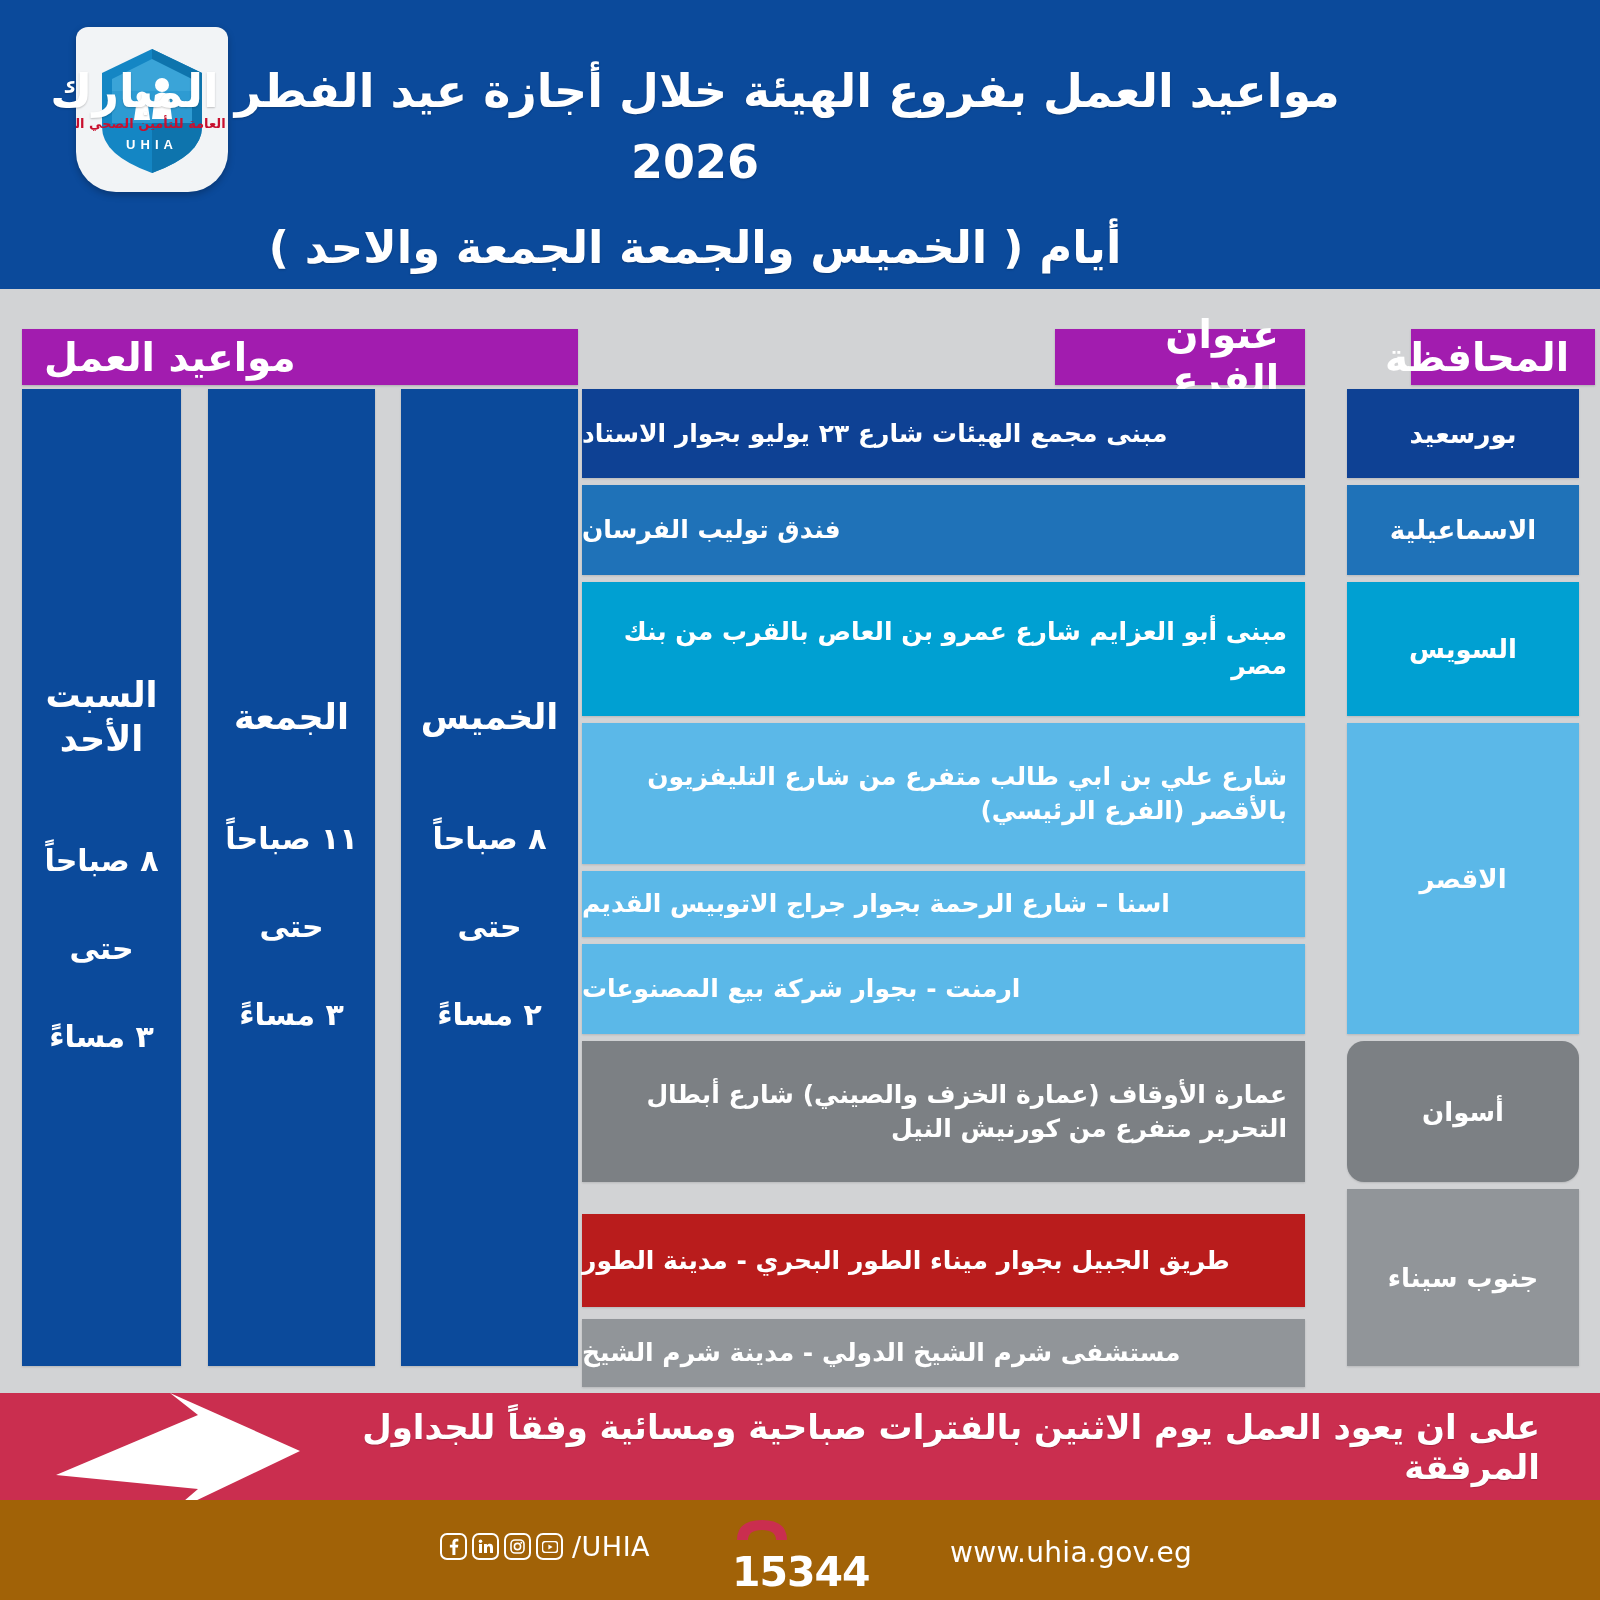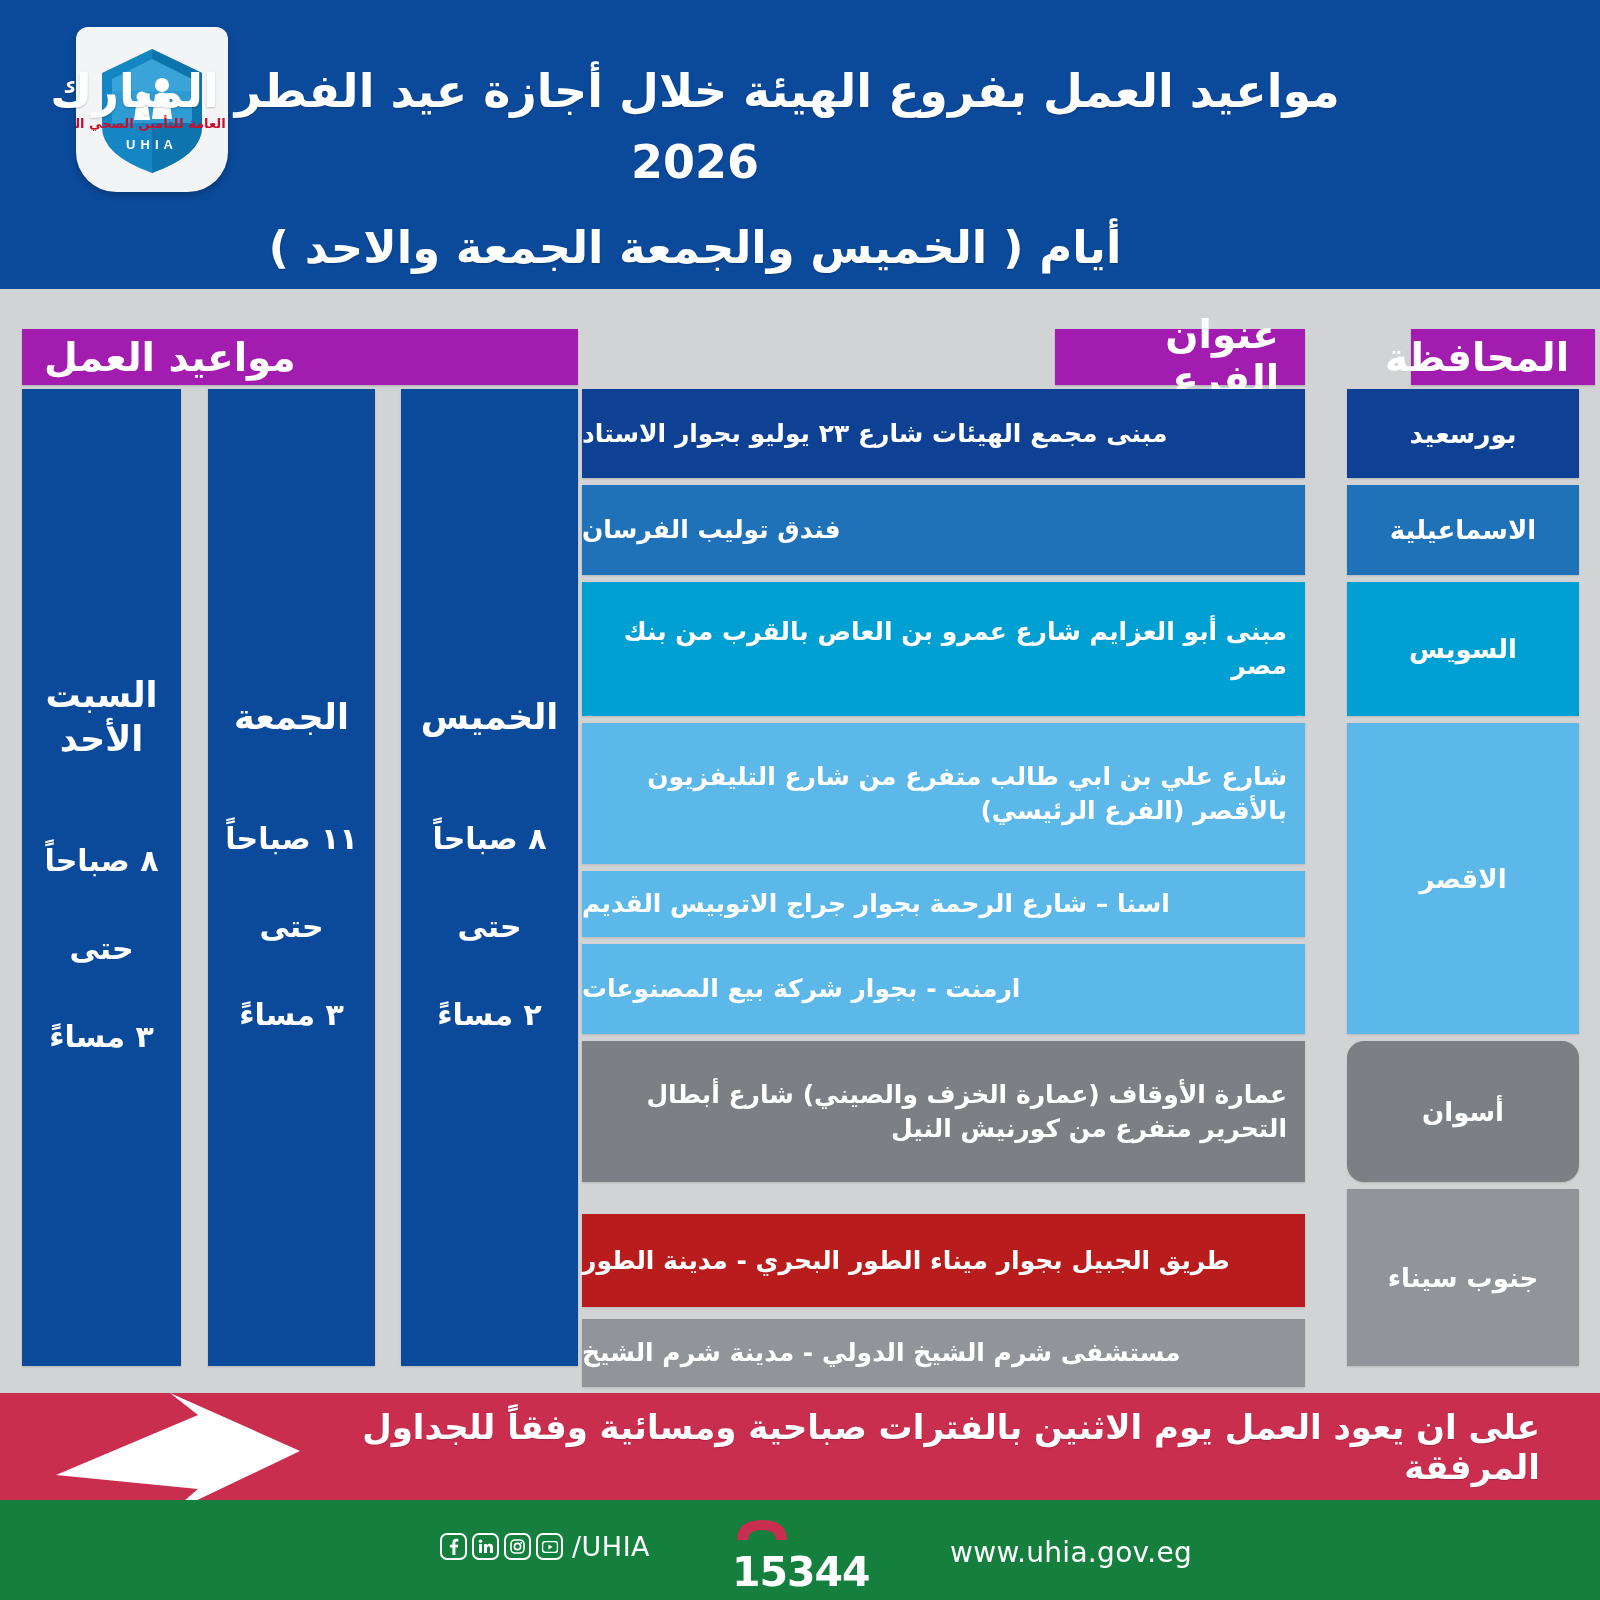--- a/index.html
+++ b/index.html
@@ -144,21 +144,21 @@
   }
   #arrow-svg {
     position: absolute; left: 48px; top: -14px;
     width: 260px; height: 150px;
   }
 
   
   #footer {
     position: absolute; left: 0; top: 1500px;
     width: 1600px; height: 100px;
-    background: #15803d;
+    background: #a16207;
     direction: ltr;
   }
   #social {
     position: absolute; left: 440px; top: 31px;
     display: flex; align-items: center; gap: 5px;
   }
   .soc-icon {
     width: 27px; height: 27px;
     border: 2px solid #fff; border-radius: 7px;
     display: flex; align-items: center; justify-content: center;

